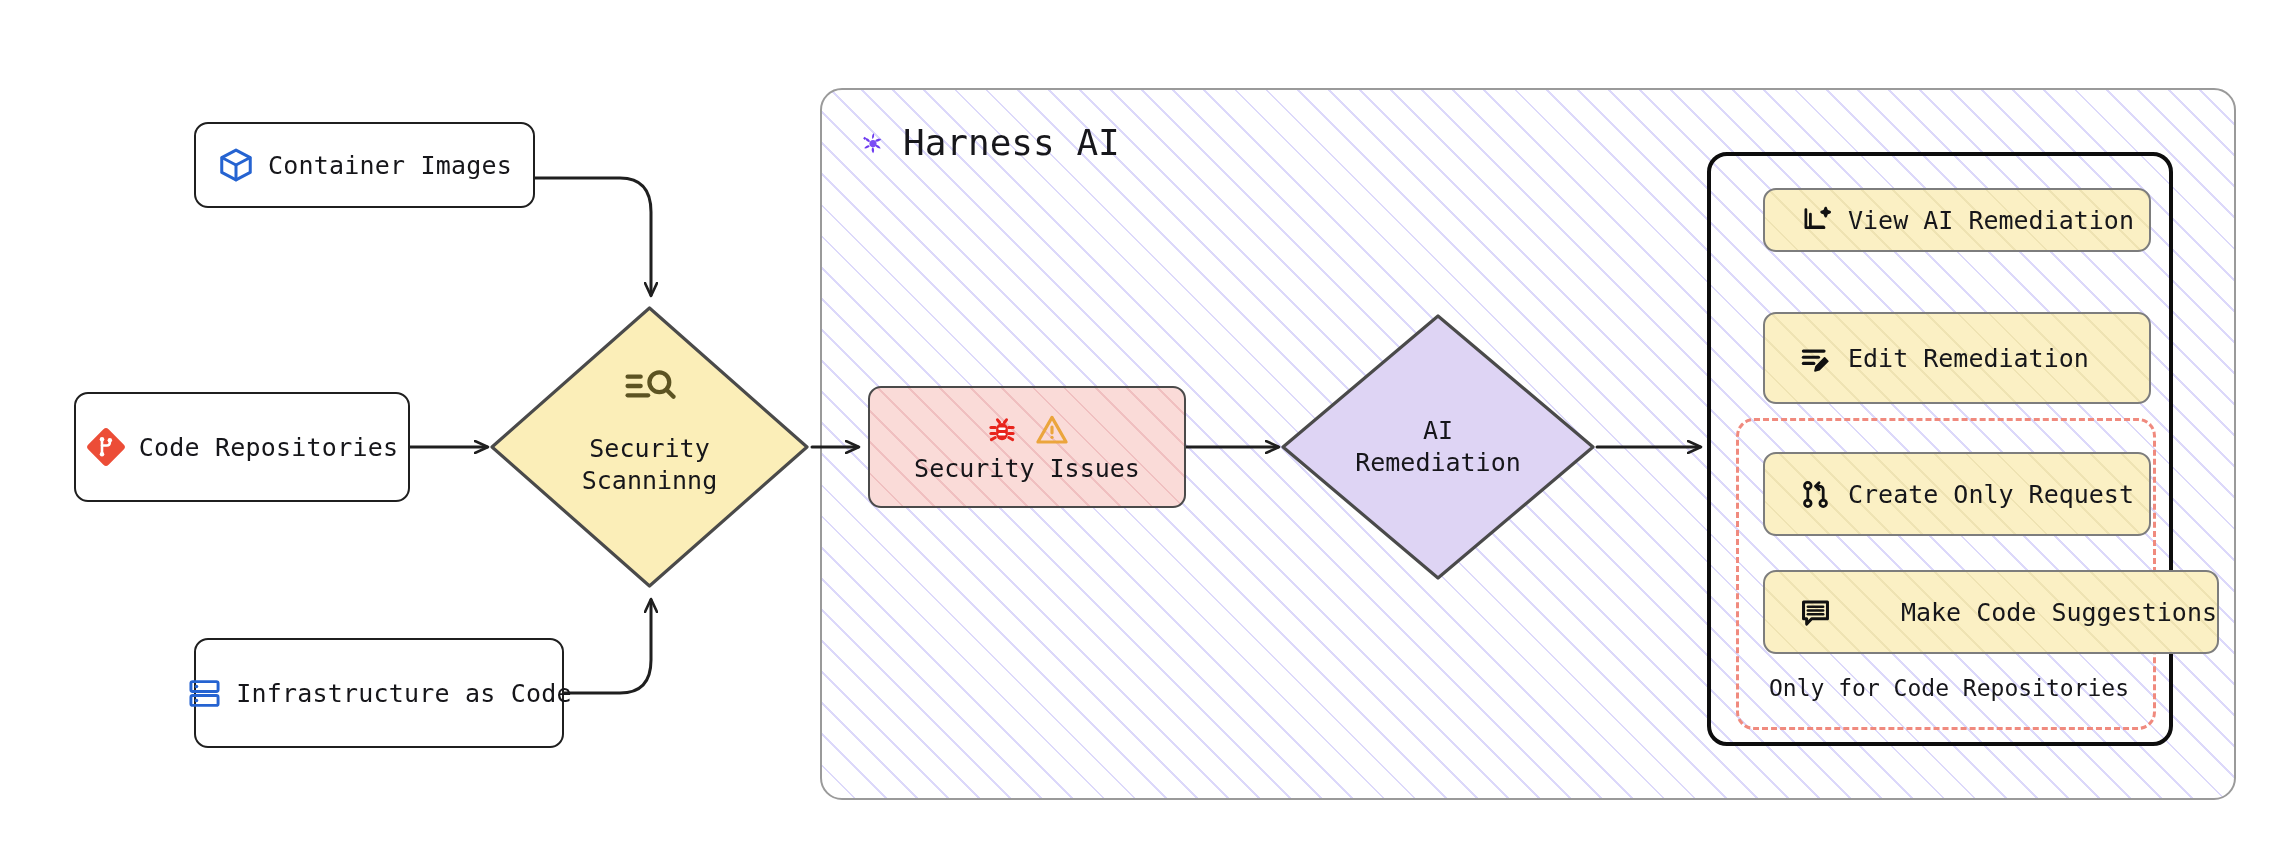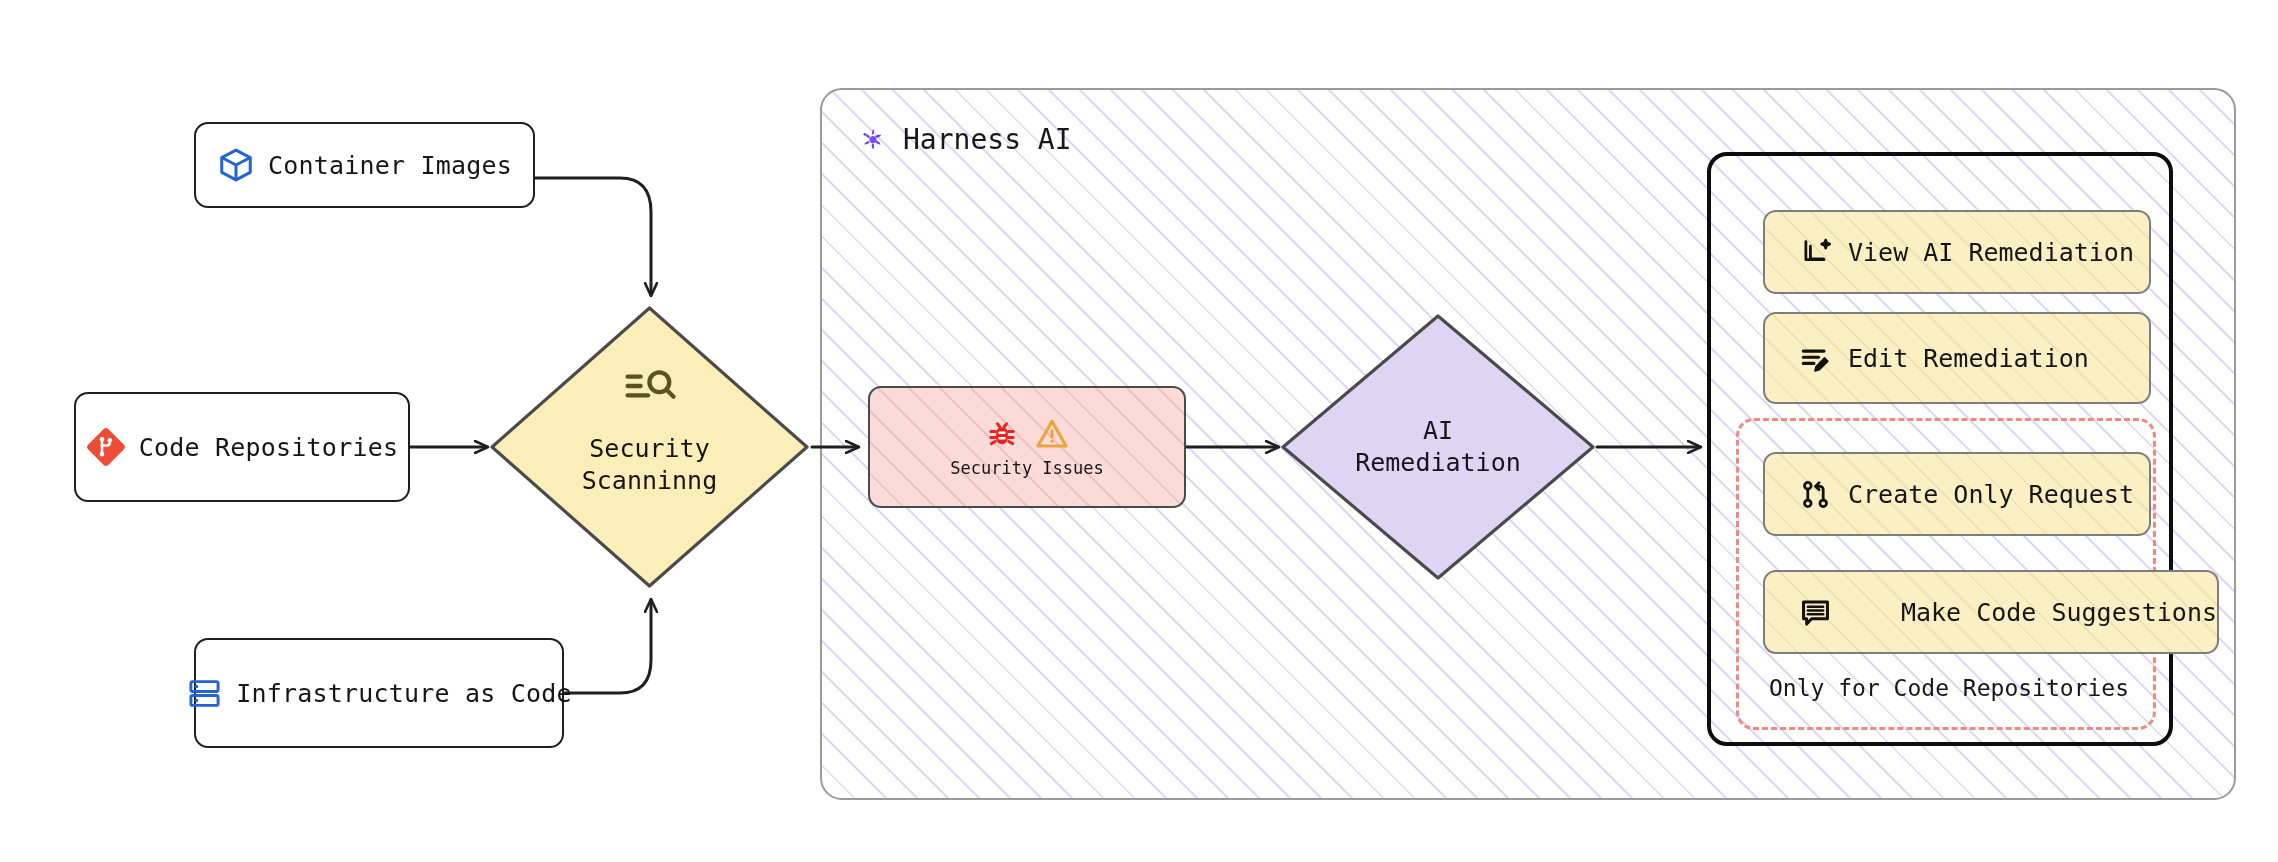--- a/index.html
+++ b/index.html
@@ -26,21 +26,21 @@
   .cluster{
     position:absolute;z-index:2;box-sizing:border-box;
     border:2.2px solid #9a9a9a;border-radius:22px;
     background-color:#ffffff;
     background-image:repeating-linear-gradient(45deg,
         rgba(140,128,240,.30) 0px, rgba(140,128,240,.30) 2px,
         rgba(255,255,255,0) 2px, rgba(255,255,255,0) 22px);
   }
   .cluster-title{
     position:absolute;z-index:12;display:flex;align-items:center;gap:13px;
-    font-size:28px;color:#17171b;white-space:nowrap;
+    font-size:36px;color:#17171b;white-space:nowrap;
   }
 
   
   .diamond{z-index:10;display:flex;align-items:center;justify-content:center;}
   .diamond .dshape{position:absolute;inset:0;}
   .diamond .dtext{
     position:relative;z-index:3;text-align:center;line-height:1.28;
     font-size:25px;color:#16161a;white-space:pre-line;
   }
   .diamond .dicon{position:absolute;z-index:3;left:50%;transform:translateX(-50%);}
@@ -48,21 +48,21 @@
   
   .issuebox{
     background-color:#fadbd8;
     background-image:repeating-linear-gradient(45deg,
         rgba(214,120,130,.28) 0px, rgba(214,120,130,.28) 2px,
         rgba(255,255,255,0) 2px, rgba(255,255,255,0) 22px);
     border:2.4px solid #4a4a4a;border-radius:13px;
     display:flex;flex-direction:column;align-items:center;justify-content:center;gap:6px;
   }
   .issuebox .icons{display:flex;align-items:center;gap:14px;}
-  .issuebox .lbl{font-size:17px;color:#16161a;white-space:nowrap;}
+  .issuebox .lbl{font-size:25px;color:#16161a;white-space:nowrap;}
 
   
   .actions-panel{
     position:absolute;z-index:8;box-sizing:border-box;
     border:4px solid #0d0d0d;border-radius:20px;
     background-color:transparent;
   }
   .dashed-group{
     position:absolute;z-index:9;box-sizing:border-box;
     border:3px dashed #f08a7e;border-radius:18px;
@@ -230,21 +230,21 @@
       <path d="M160 5 L315 136 L160 267 L5 136 Z" fill="#ded4f4" stroke="#4a4a4a" stroke-width="3.2" stroke-linejoin="round"></path>
     </svg>
     <span class="dtext">AI
 Remediation</span>
   </div>
 
   <div class="actions-panel" style="left:1707px;top:152px;width:466px;height:594px;"></div>
 
   <div class="dashed-group" style="left:1736px;top:418px;width:420px;height:312px;"></div>
 
-  <div class="actbtn" style="left:1763px;top:210px;width:388px;height:84px;">
+  <div class="actbtn" style="left:1763px;top:188px;width:388px;height:64px;">
     <span class="ico">
       <svg width="33" height="33" viewBox="0 0 24 24">
         <g fill="none" stroke="#111111" stroke-width="2" stroke-linecap="round" stroke-linejoin="round">
           <path d="M5 4v13.2h13.2"></path>
           <path d="M8.3 7.3v9.4h9.4"></path>
           <path d="M19.4 3 20.2 5.1 22.3 5.9 20.2 6.7 19.4 8.8 18.6 6.7 16.5 5.9 18.6 5.1z" fill="#111111"></path>
         </g>
       </svg>
     </span>
     <span>View AI Remediation</span>

